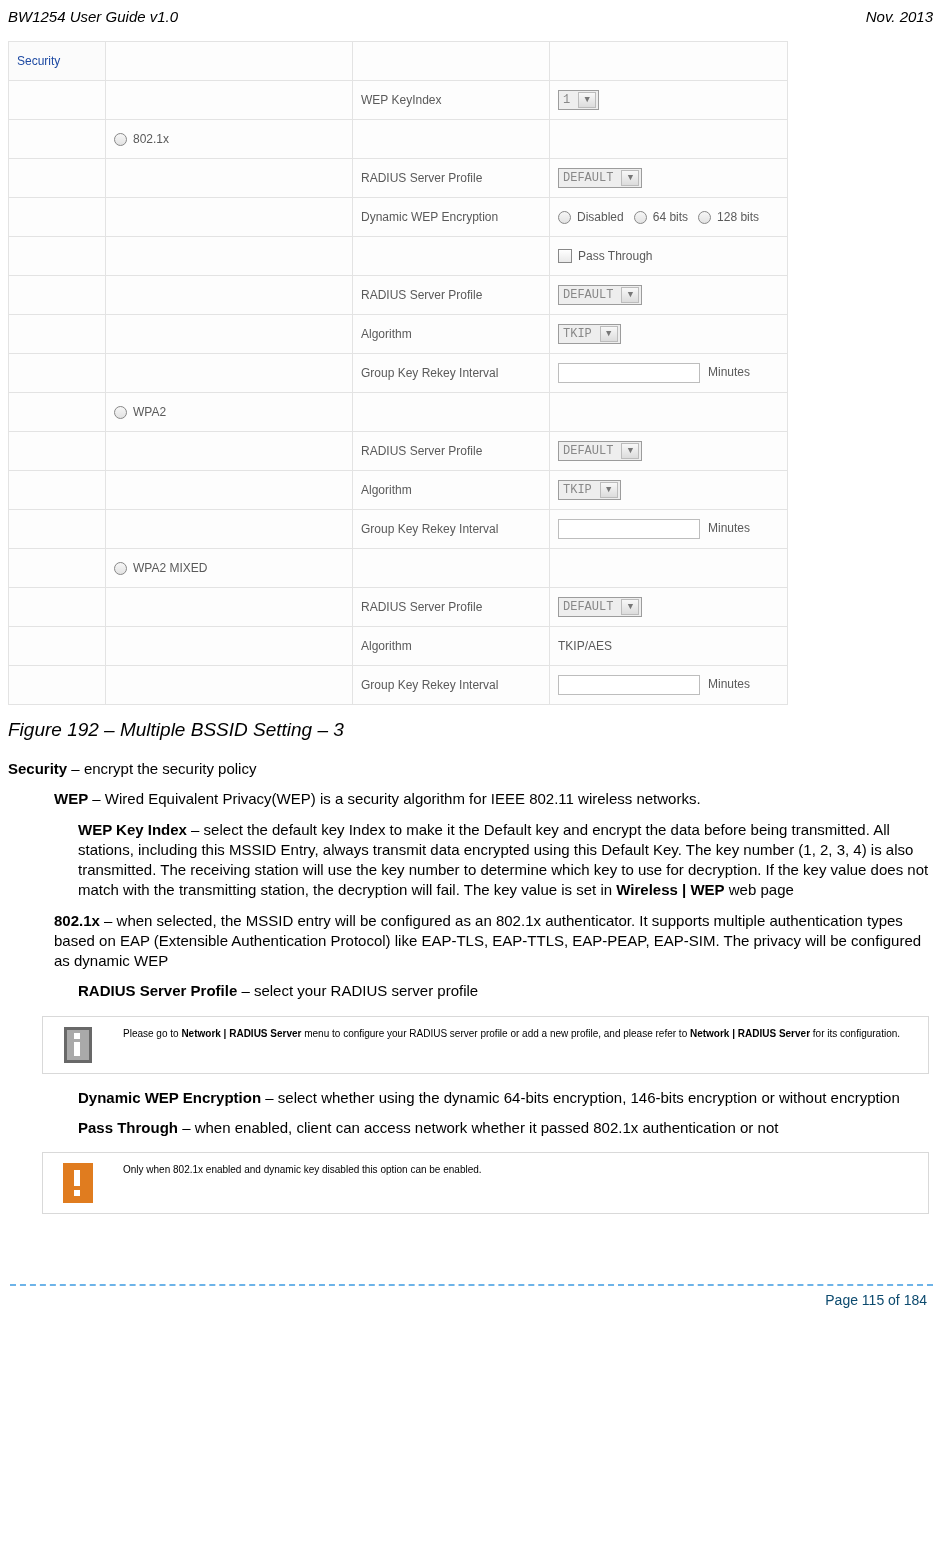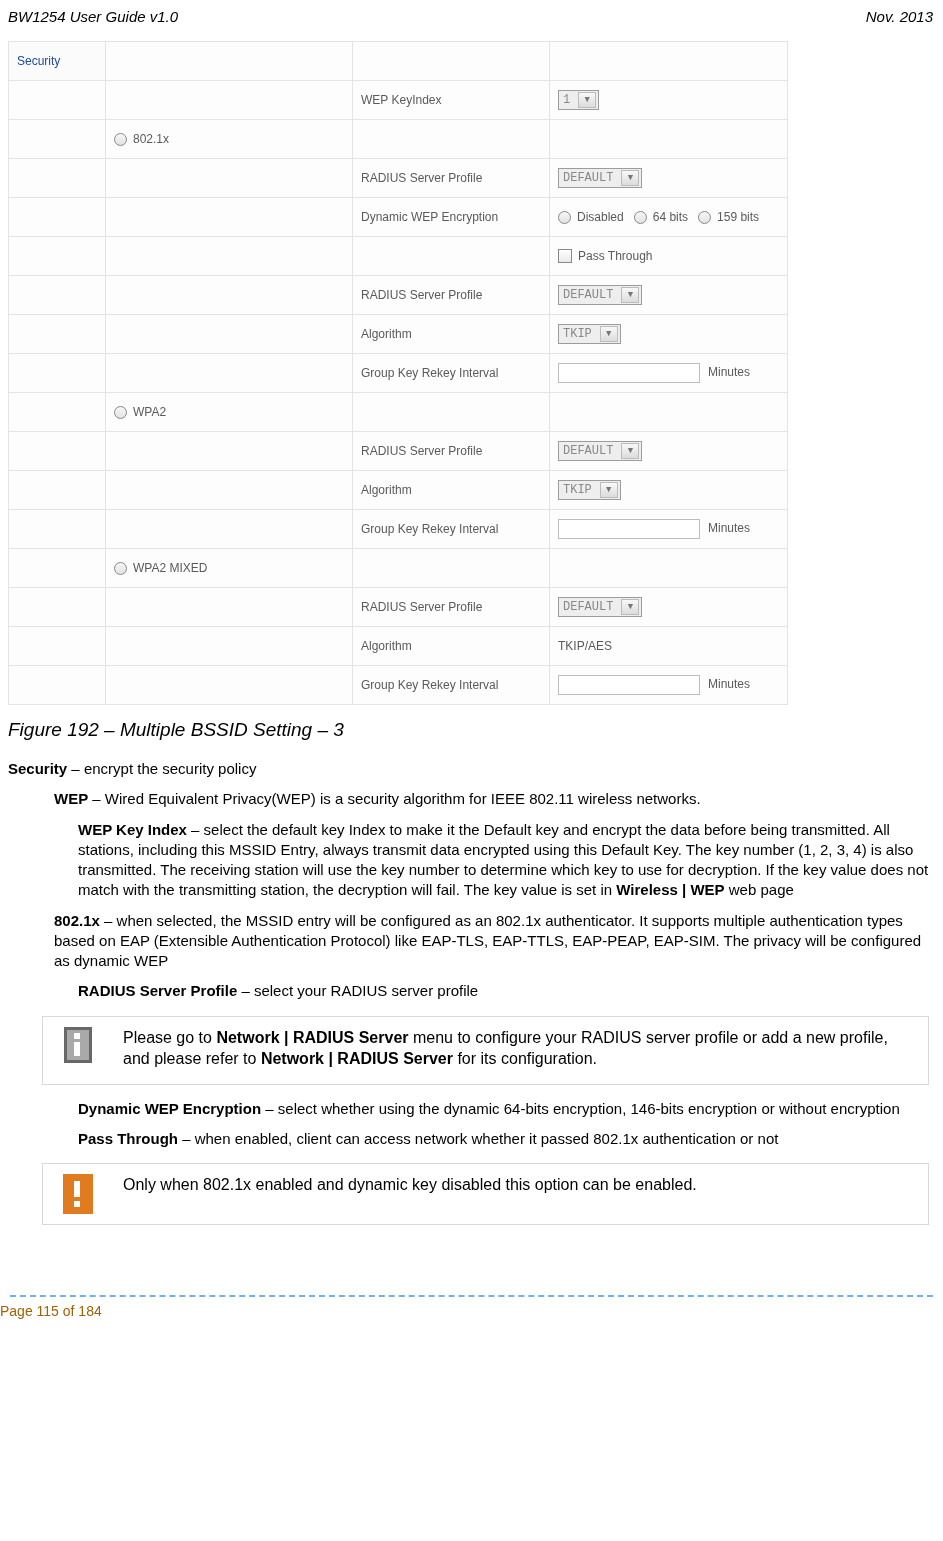--- a/index.html
+++ b/index.html
@@ -120,21 +120,21 @@
   .box .icon {
     width: 70px;
     display:flex;
     align-items:flex-start;
     justify-content:center;
     padding:10px 0;
   }
   .box .txt {
     flex:1;
     padding: 10px 10px 14px 10px;
-    font-size: 16px;
+    font-size: 10px;
     line-height:1.35;
   }
   .glyph-info {
     width: 22px; height: 30px;
     border: 3px solid #686868;
     background: #a9a9a9;
     position: relative;
   }
   .glyph-info:before {
     content:"";
@@ -169,21 +169,22 @@
     bottom:4px; left:8px;
     width:6px; height:6px;
     background:#fff;
   }
 
   .footer-sep {
     border-top: 2px dashed #6db3e8;
     margin: 70px 10px 6px 10px;
   }
   .footer {
-    color: #a16207;
+    text-align: right;
+    color: #0c4a6e;
     font-size: 14px;
     padding-right: 16px;
     padding-bottom: 10px;
   }
 </style>
 </head>
 <body>
 
 <div class="page">
   <div class="header-row">
@@ -223,21 +224,21 @@
               <span class="arrow">▼</span>
             </span></td>
     </tr>
     <tr>
       <td></td>
           <td></td>
       <td>Dynamic WEP Encryption</td>
       <td>
         <span class="fake-radio"></span><span>Disabled</span>&nbsp;&nbsp;
         <span class="fake-radio"></span><span>64 bits</span>&nbsp;&nbsp;
-        <span class="fake-radio"></span><span>159 bits</span>
+        <span class="fake-radio"></span><span>128 bits</span>
       </td>
     </tr>
     <tr>
       <td></td>
           <td></td>
           <td></td>
       <td><span class="fake-check"></span><span>Pass Through</span></td>
     </tr>
     <tr>
       <td></td>

